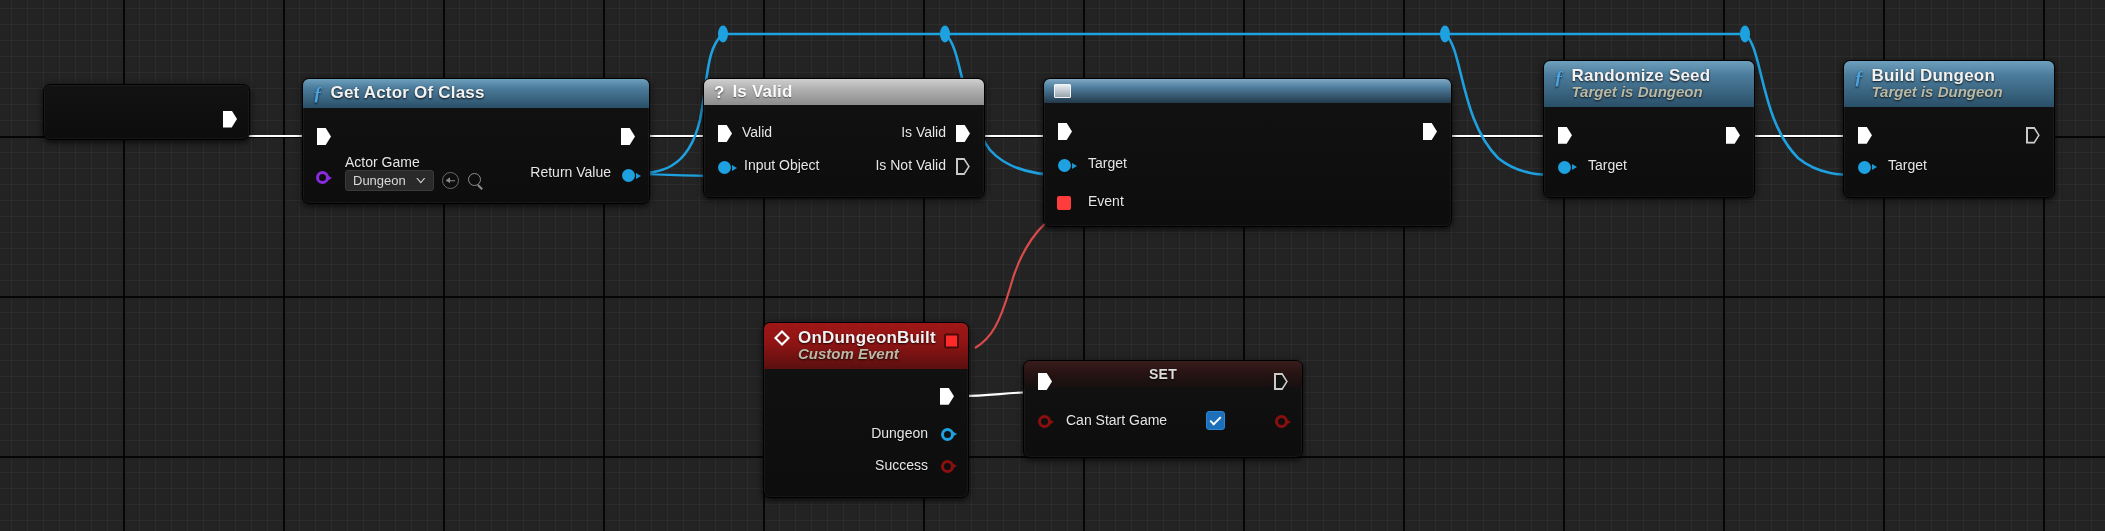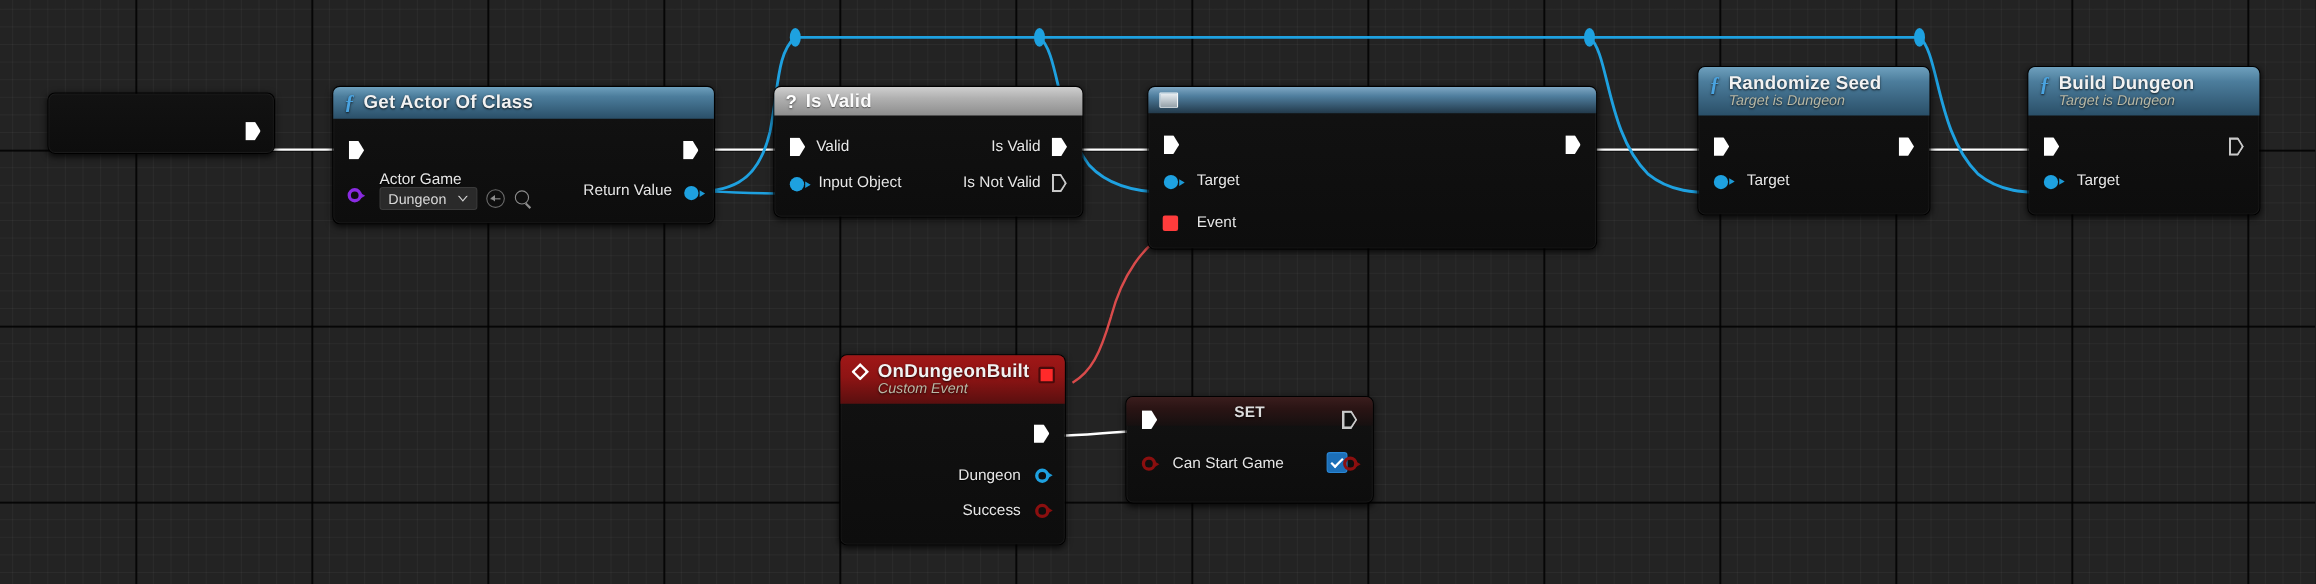--- a/index.html
+++ b/index.html
@@ -67,26 +67,27 @@
     font-size: 17px;
     font-weight: bold;
     color: #f2f2f2;
     text-shadow: 0 1px 2px rgba(0,0,0,0.85);
     white-space: nowrap;
     letter-spacing: 0.2px;
   }
   .node-header.pure .hdr-title { color: #f8f8f8; text-shadow: 0 1px 1px rgba(0,0,0,0.6); }
   .node-header.setvar .hdr-title { font-size: 14px; color: #dcdcdc; }
   .hdr-sub {
-    font-size: 13px;
+    font-size: 15px;
     font-style: italic;
     color: #b9b9a6;
     text-shadow: 0 1px 2px rgba(0,0,0,0.8);
     white-space: nowrap;
     margin-top: -1px;
+    font-weight: bold;
   }
   .hdr-stack { display: flex; flex-direction: column; justify-content: center; line-height: 1.12; }
 
   .icon-diamond {
     width: 16px; height: 16px; flex: 0 0 16px;
     background: #fff;
     clip-path: polygon(50% 0, 100% 50%, 50% 100%, 0 50%);
     position: relative;
   }
   .icon-diamond::after {
@@ -388,21 +389,21 @@
       <span class="pin-exec" style="position:absolute; right:14px; top:19px;"></span>
 
       <span class="pin-label" style="position:absolute; right:40px; top:56px;">Dungeon</span>
       <span class="pin-dot hollow" style="position:absolute; right:14px; top:59px; color:#1ea1e0;"></span>
 
       <span class="pin-label" style="position:absolute; right:40px; top:88px;">Success</span>
       <span class="pin-dot hollow" style="position:absolute; right:14px; top:91px; color:#8b0f0f;"></span>
     </div>
   </div>
 
-  <div class="node" style="left:1023px; top:360px; width:226px;">
+  <div class="node" style="left:1023px; top:360px; width:280px;">
     <div class="node-header setvar" style="min-height:26px;">
       <span class="hdr-title">SET</span>
     </div>
     <div class="node-body" style="height:70px; position:relative;">
       <span class="pin-exec" style="position:absolute; left:14px; top:-14px;"></span>
       <span class="pin-exec empty" style="position:absolute; right:14px; top:-14px;"></span>
 
       <span class="pin-dot hollow" style="position:absolute; left:14px; top:28px; color:#8b0f0f;"></span>
       <span class="pin-label" style="position:absolute; left:42px; top:25px;">Can Start Game</span>
       <span class="checkbox on" style="position:absolute; left:182px; top:24px;">

